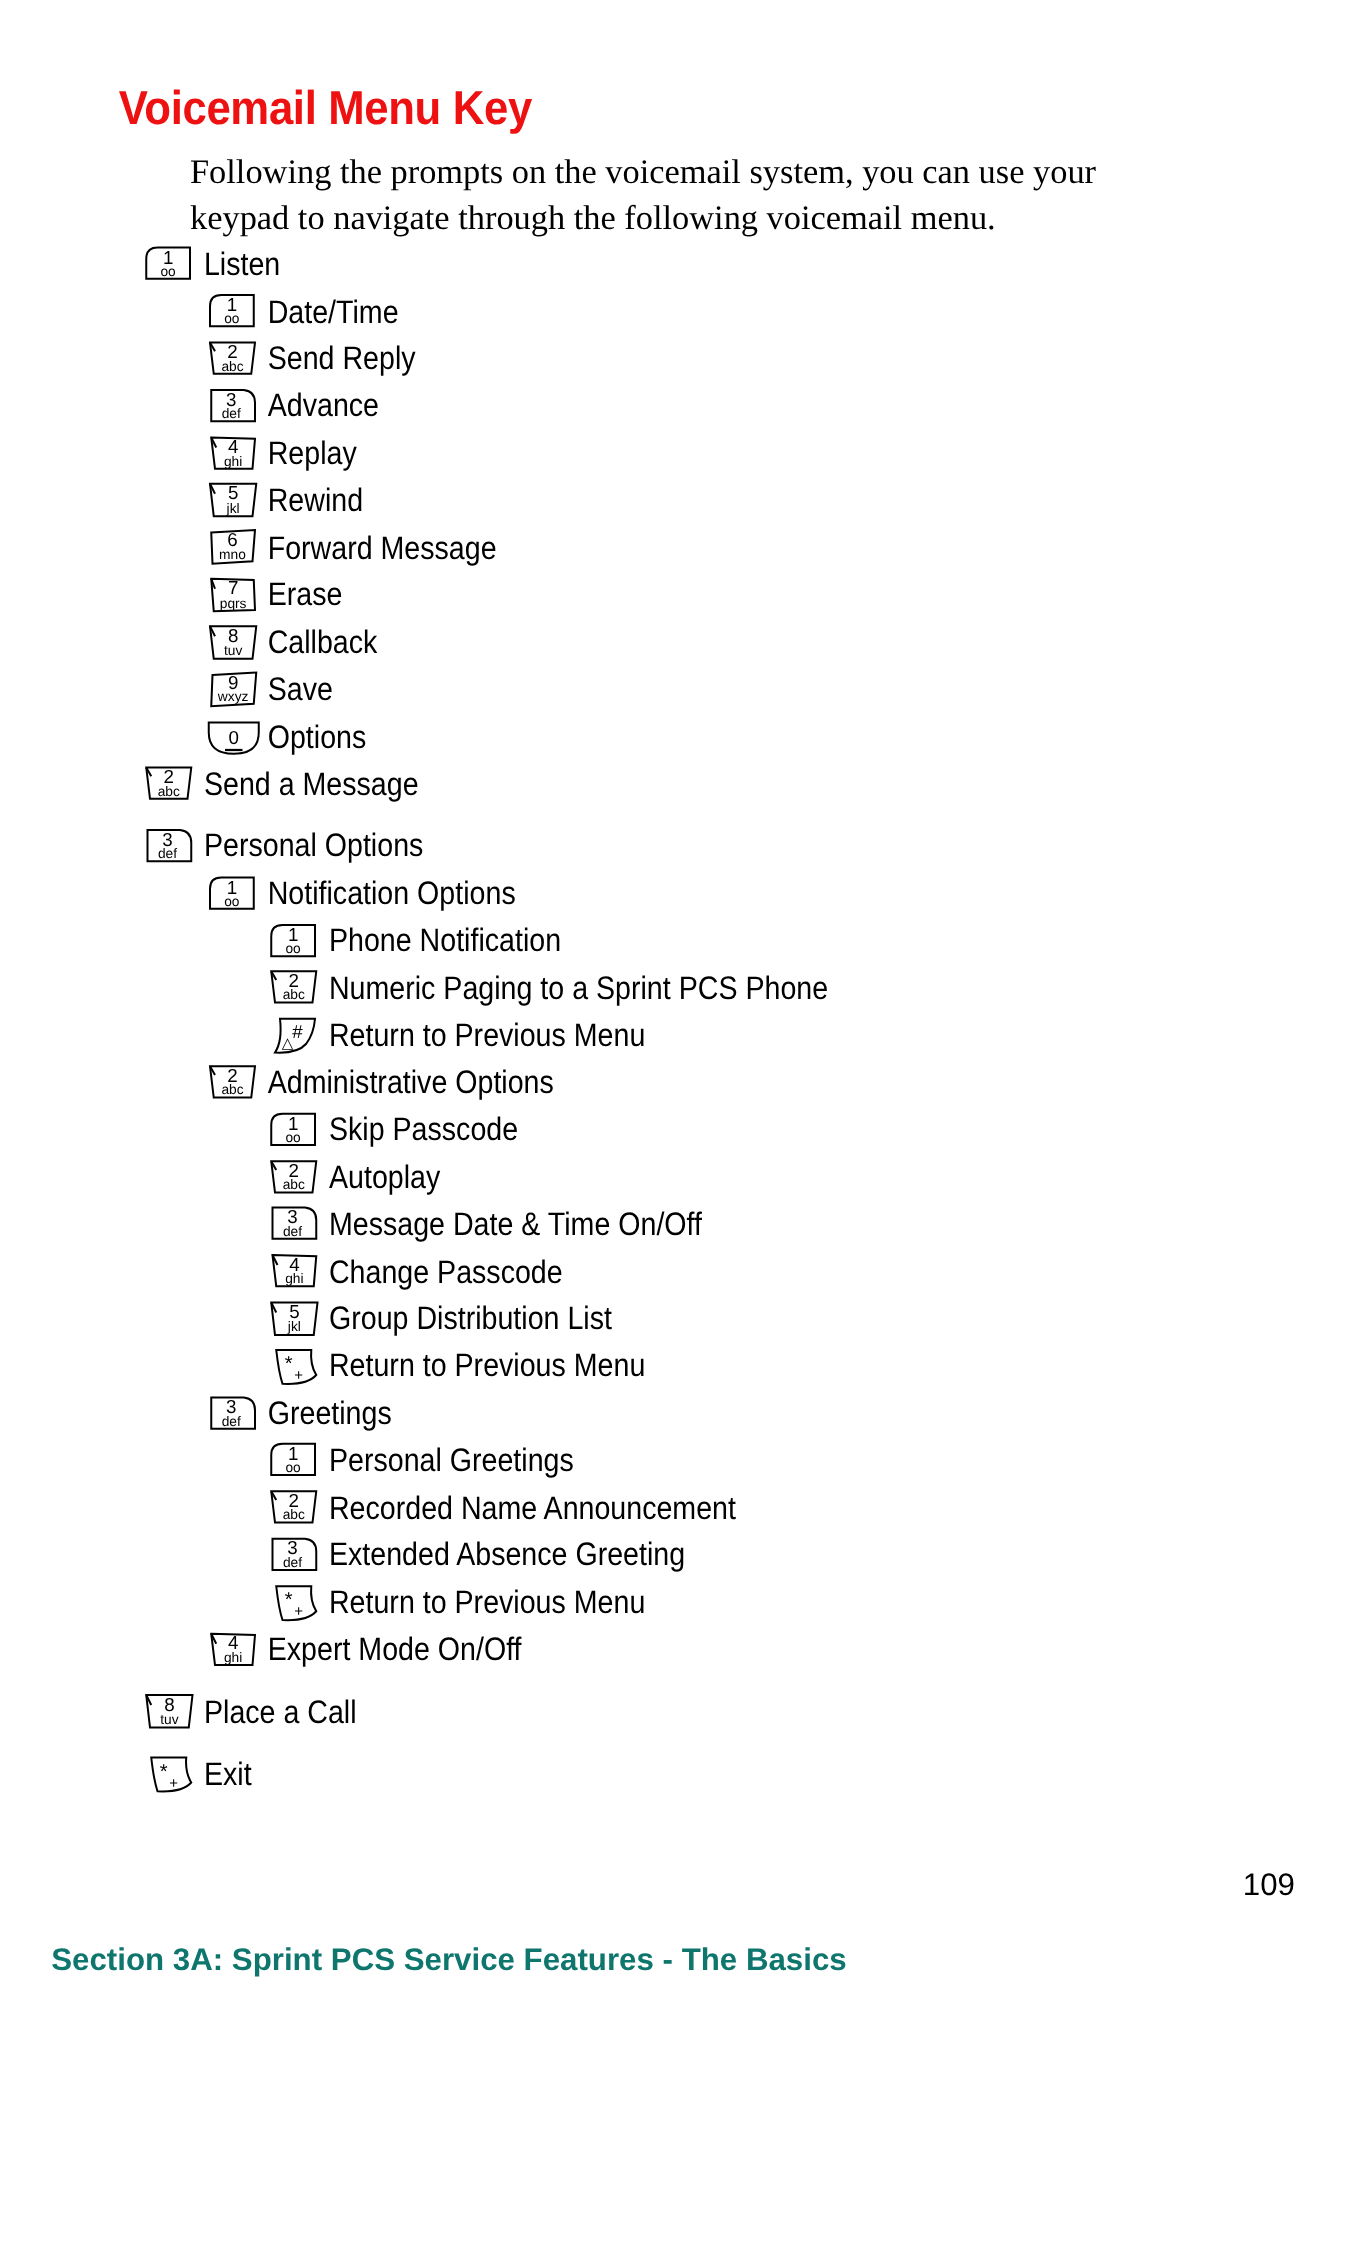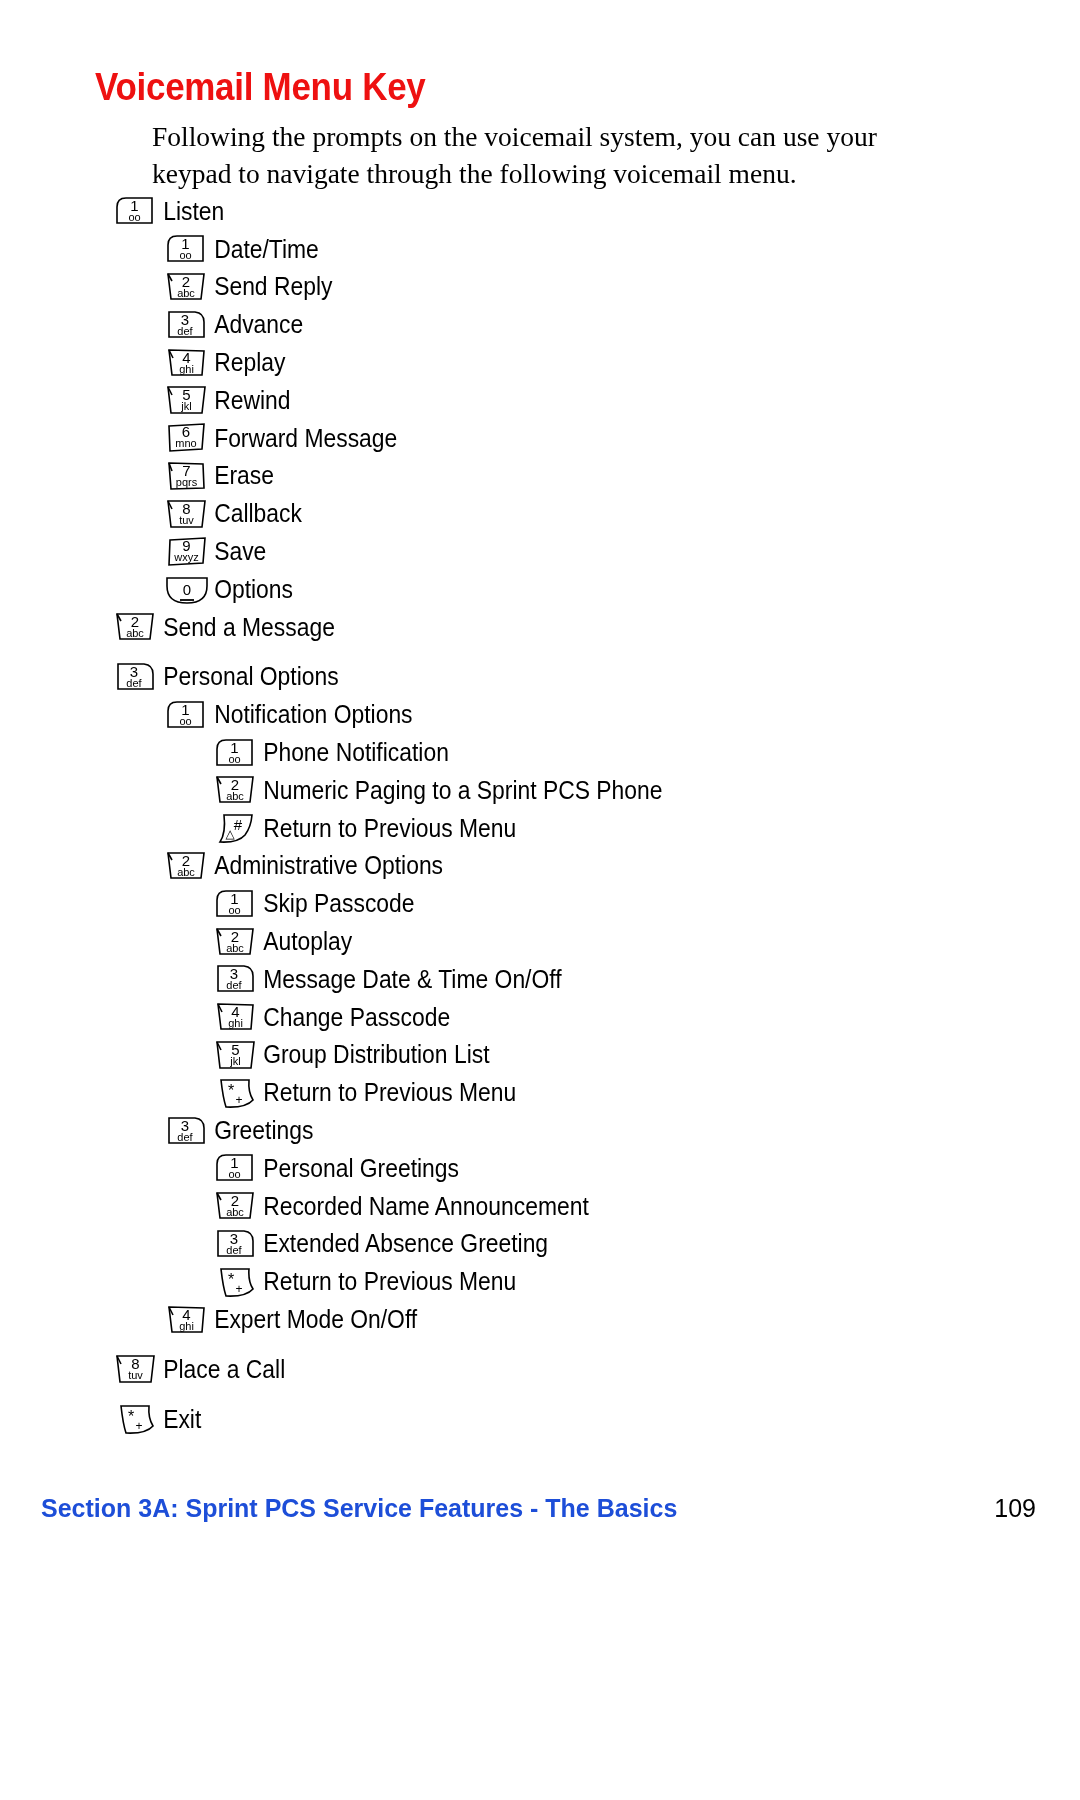--- a/index.html
+++ b/index.html
@@ -122,25 +122,25 @@
     fill: none;
     stroke: #000;
     stroke-width: 1.6;
   }
   .key .underline { stroke-width: 1.8; }
 
   
   .footer-left {
     position: absolute;
     left: 41px;
-    top: 1494px;
+    top: 1554px;
     font-family: "Liberation Sans", sans-serif;
     font-size: 25px;
     font-weight: bold;
-    color: #1d4ed8;
+    color: #0f766e;
     white-space: nowrap;
   }
   .footer-right {
     position: absolute;
     right: 44px;
     top: 1494px;
     font-family: "Liberation Sans", sans-serif;
     font-size: 25px;
     font-weight: normal;
     color: #000;

